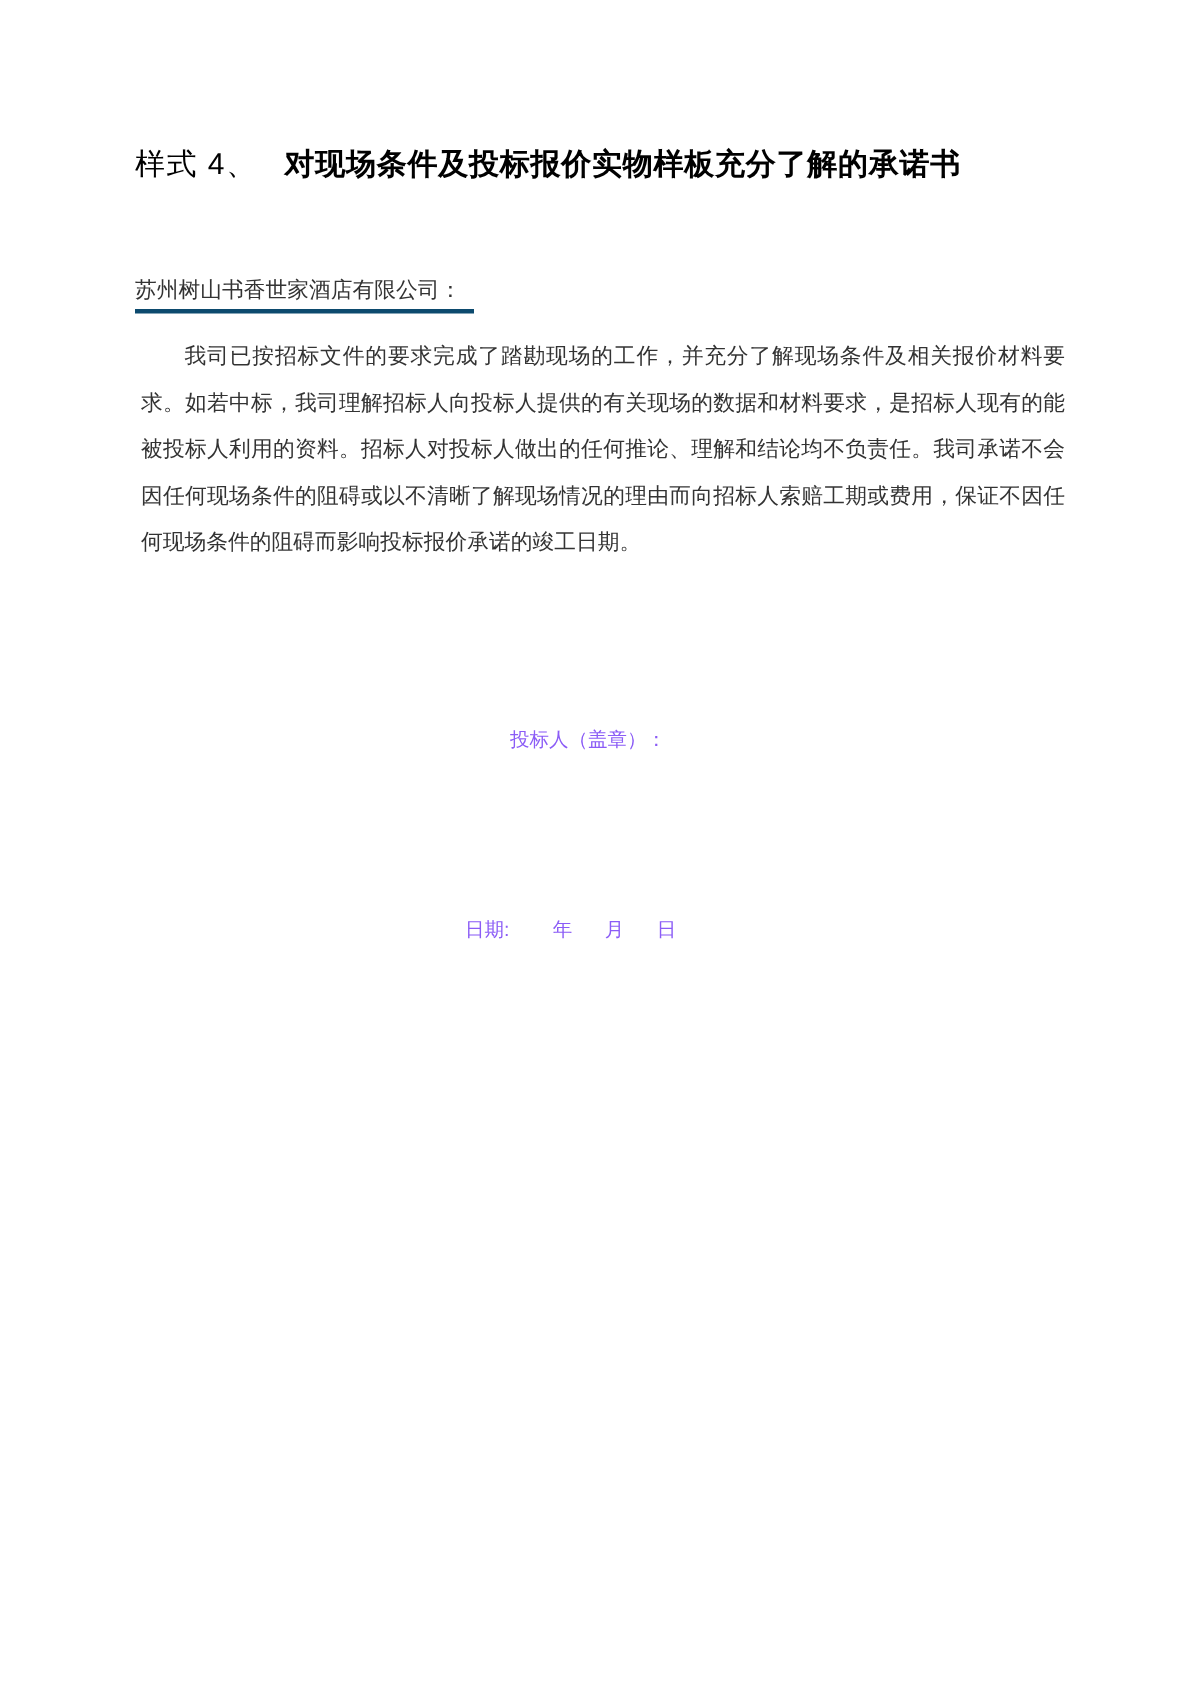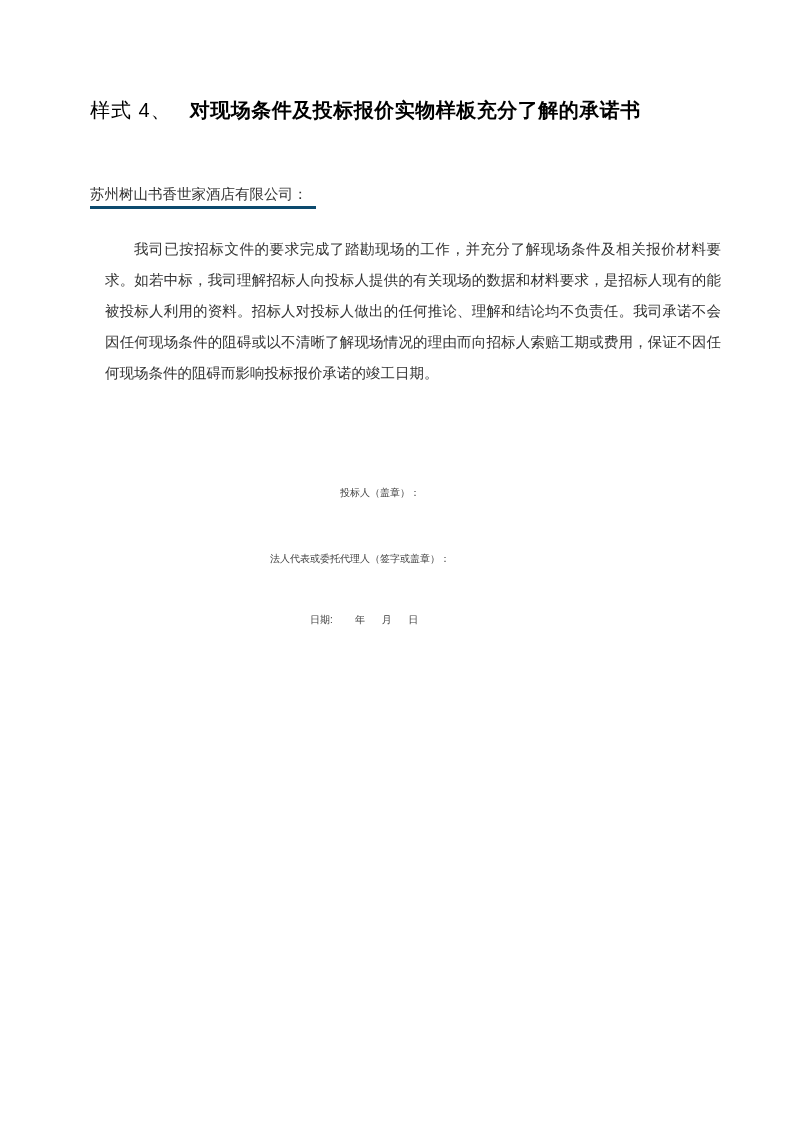--- a/index.html
+++ b/index.html
@@ -44,33 +44,33 @@
     border-bottom: 3px solid #0c4a6e;
     padding-right: 8px;
     padding-bottom: 2px;
     display: inline-block;
   }
   .body-text {
     position: absolute;
     left: 90px;
     top: 219px;
     width: 616px;
-    margin: 15px;
+    margin: 4px;
     font-size: 14.5px;
     line-height: 31px;
     text-align: justify;
     text-justify: inter-ideograph;
     text-indent: 2em;
     color: #333333;
   }
   .sig-line {
     position: absolute;
-    font-size: 10px;
+    font-size: 13px;
     line-height: 20px;
-    color: #404040;
+    color: #8b5cf6;
     white-space: pre;
   }
   .sig-bidder { left: 340px; top: 483px; }
   .sig-legal  { left: 270px; top: 549px; }
   .sig-date   { left: 310px; top: 610px; }
   .page-footer {
     position: absolute;
     left: 0;
     right: 0;
     top: 1034px;
@@ -89,18 +89,17 @@
   <div class="doc-title">
     <span class="title-prefix">样式 4、</span><span class="title-main">对现场条件及投标报价实物样板充分了解的承诺书</span>
   </div>
 
   <div class="addressee">苏州树山书香世家酒店有限公司：</div>
 
   <p class="body-text">我司已按招标文件的要求完成了踏勘现场的工作，并充分了解现场条件及相关报价材料要求。如若中标，我司理解招标人向投标人提供的有关现场的数据和材料要求，是招标人现有的能被投标人利用的资料。招标人对投标人做出的任何推论、理解和结论均不负责任。我司承诺不会因任何现场条件的阻碍或以不清晰了解现场情况的理由而向招标人索赔工期或费用，保证不因任何现场条件的阻碍而影响投标报价承诺的竣工日期。</p>
 
   <div class="sig-line sig-bidder">投标人（盖章）：</div>
 
-  <div class="sig-line sig-legal">法人代表或委托代理人（签字或盖章）：</div>
 
   <div class="sig-line sig-date">日期:        年      月      日</div>
 
 
 </div>
 
 </body></html>

